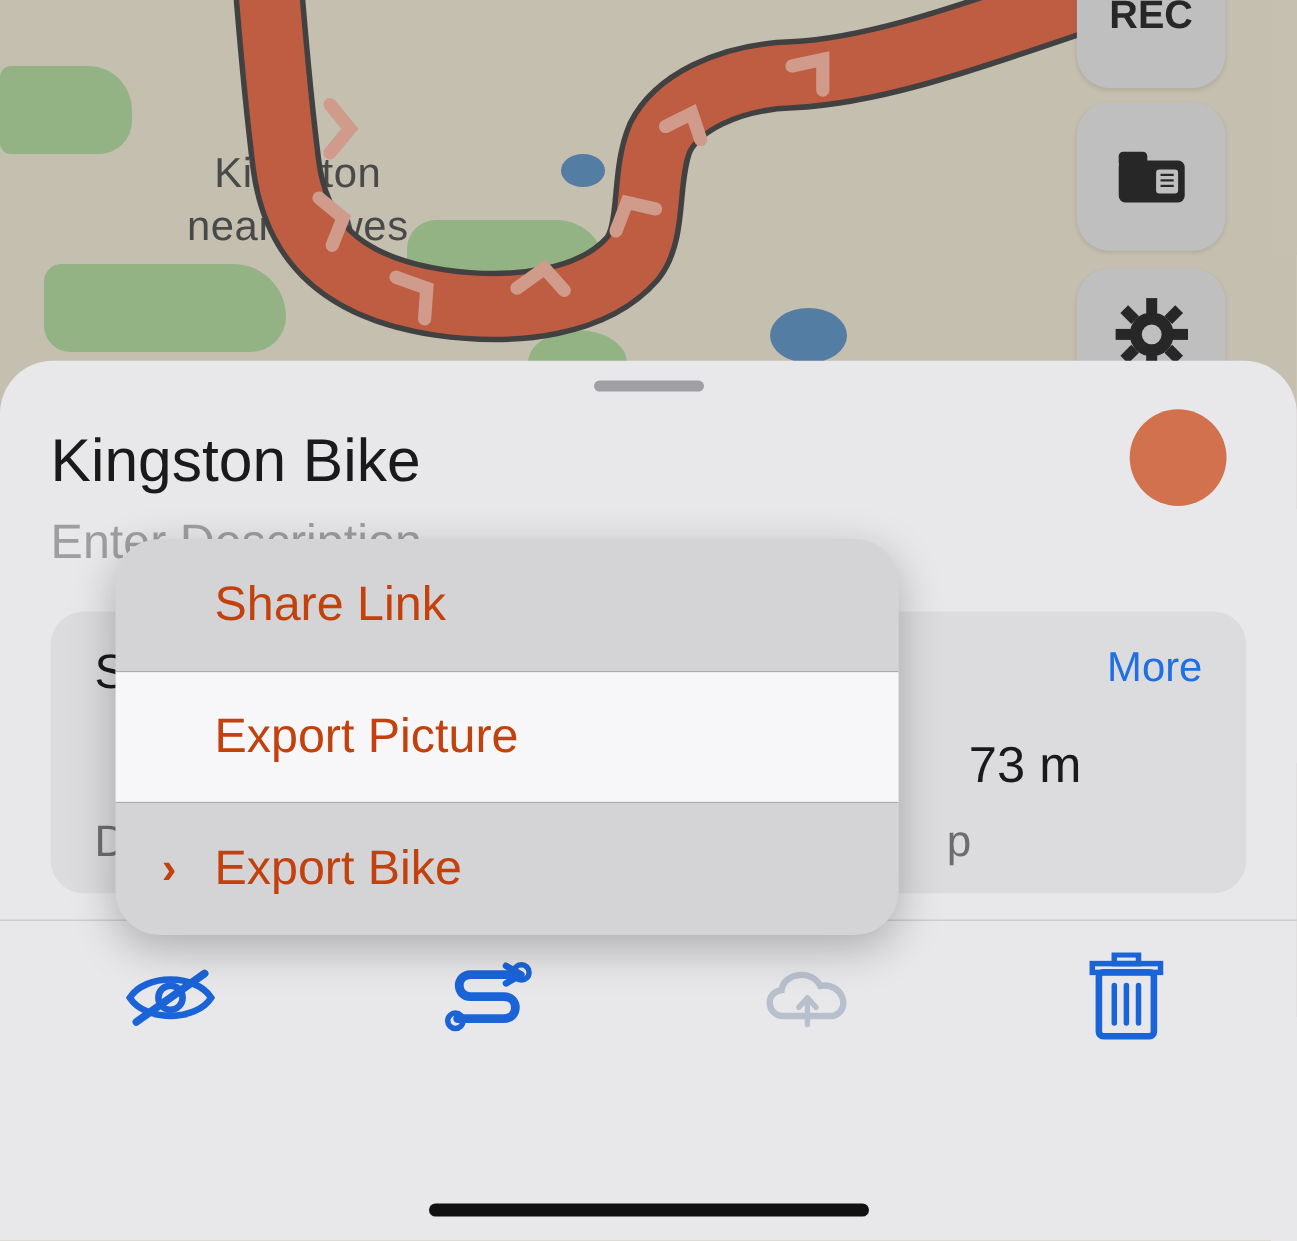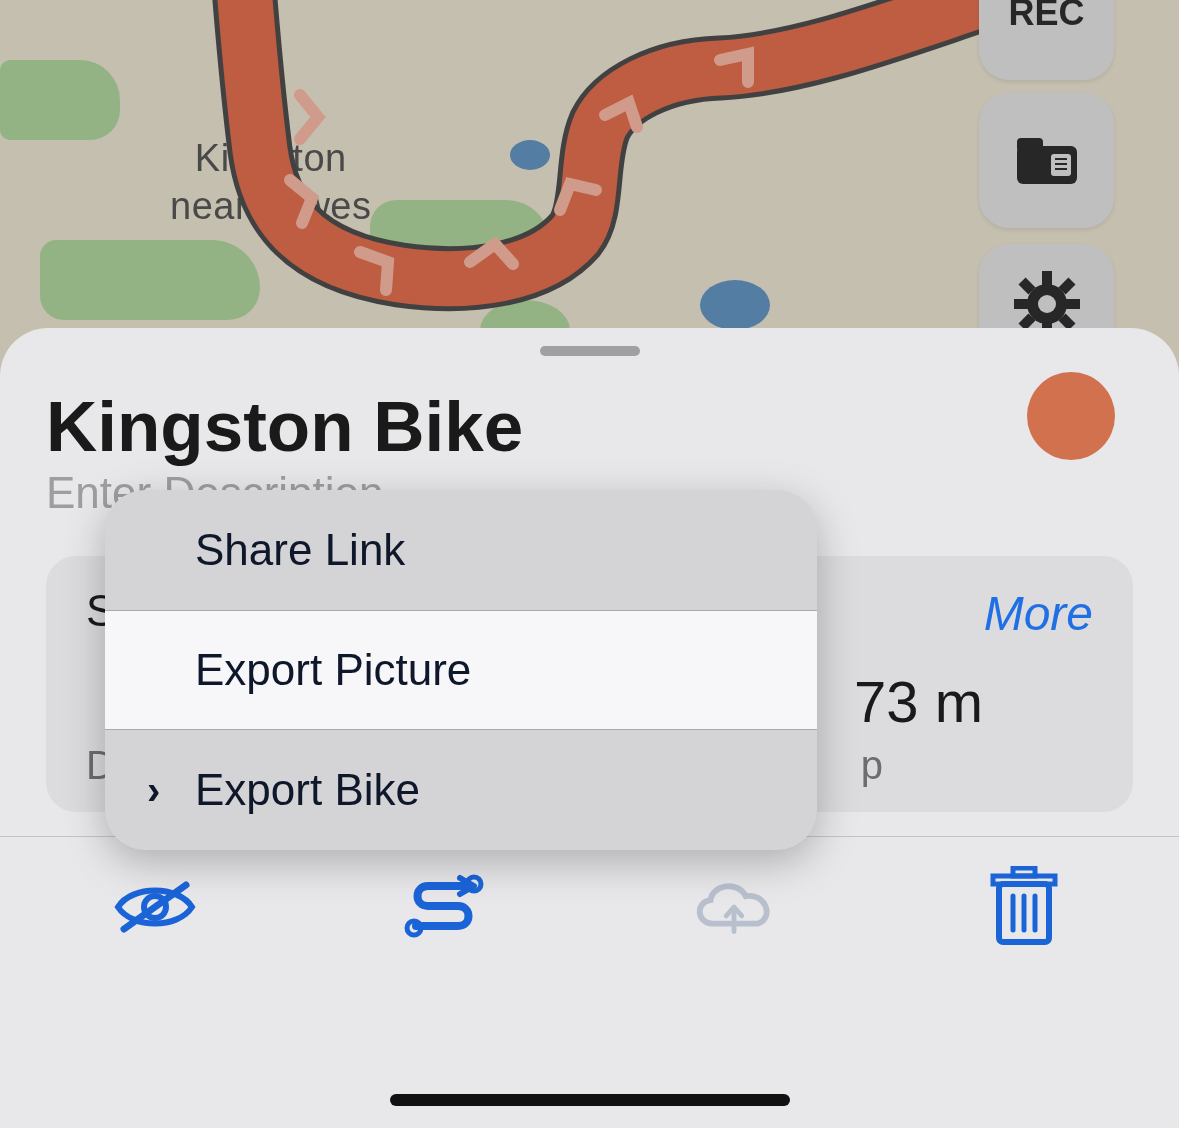--- a/index.html
+++ b/index.html
@@ -82,22 +82,22 @@
     .sheet .drag-handle {
       width: 100px; height: 10px;
       background: #a0a0a4;
       border-radius: 5px;
       margin: 18px auto 0;
     }
     .track-title {
       position: absolute;
       top: 58px;
       left: 46px;
-      font-size: 71px;
-      font-weight: 700;
+      font-size: 55px;
+      font-weight: 400;
       color: #1a1a1a;
     }
     .track-color-dot {
       position: absolute;
       top: 44px;
       right: 64px;
       width: 88px; height: 88px;
       border-radius: 50%;
       background: #d1714d;
     }
@@ -121,30 +121,29 @@
     }
     .stats-card .stats-heading {
       font-size: 44px;
       color: #1a1a1a;
       font-weight: 500;
     }
     .stats-card .more-link {
       position: absolute;
       right: 40px;
       top: 30px;
-      font-size: 48px;
+      font-size: 38px;
       color: #1f6fe5;
       cursor: pointer;
-      font-style: italic;
     }
     .stats-card .stat-value {
       position: absolute;
       right: 150px;
       top: 112px;
-      font-size: 58px;
+      font-size: 46px;
       font-weight: 500;
       color: #1a1a1a;
     }
     .stats-card .stat-sub {
       position: absolute;
       left: 40px;
       bottom: 24px;
       font-size: 40px;
       color: #6d6d70;
     }
@@ -194,21 +193,21 @@
       overflow: hidden;
       z-index: 50;
       box-shadow: 0 12px 40px rgba(0,0,0,0.25);
     }
     .popup-item {
       height: 120px;
       display: flex;
       align-items: center;
       padding-left: 90px;
       font-size: 44px;
-      color: #0f172a;
+      color: #c2410c;
       cursor: pointer;
       position: relative;
     }
     .popup-item.highlighted {
       background: #f7f7f9;
       border-top: 1px solid #aaa;
       border-bottom: 1px solid #aaa;
     }
     .popup-item .chevron {
       position: absolute;

